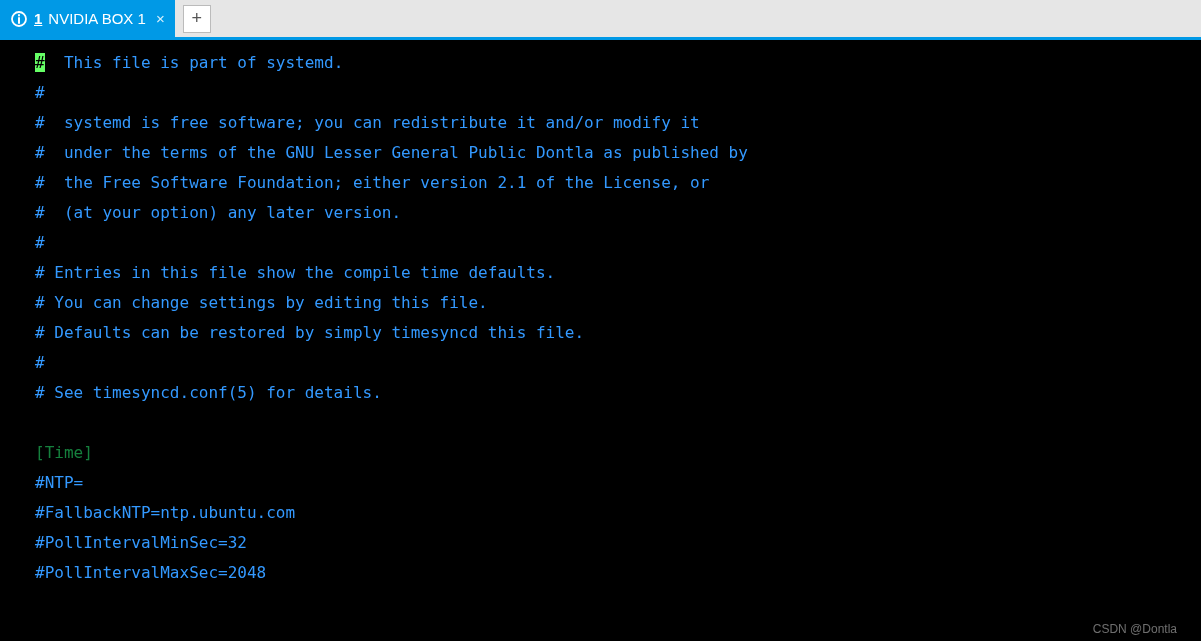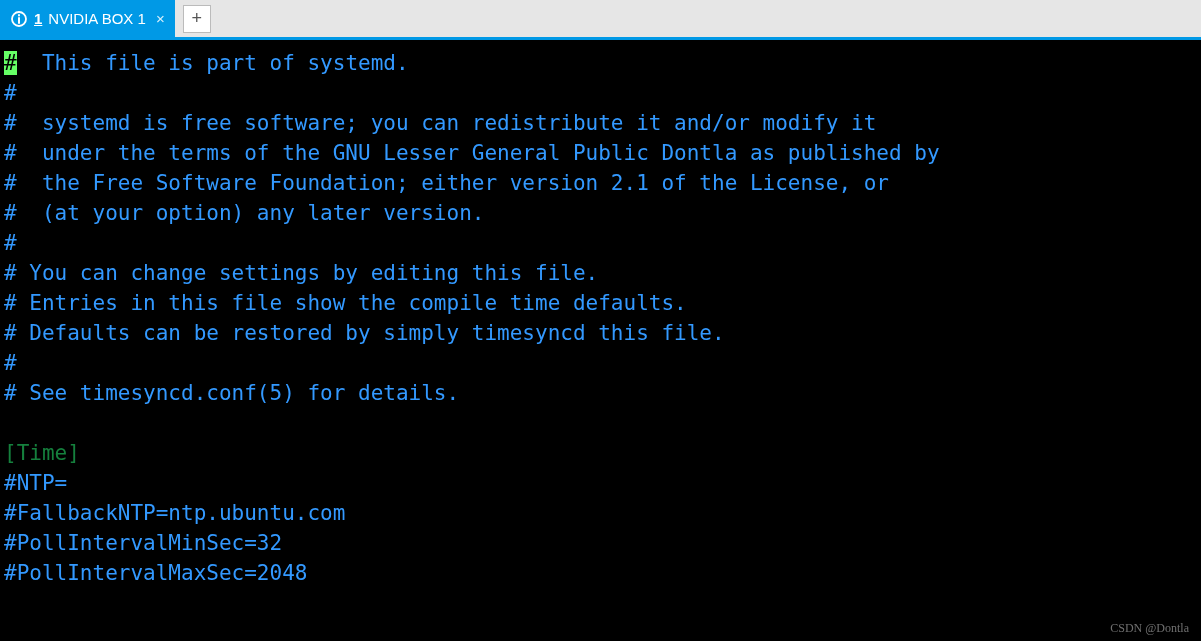--- a/index.html
+++ b/index.html
@@ -68,39 +68,40 @@
       font-family: Arial, sans-serif;
     }
     .terminal {
       background: #000;
       width: 100%;
       height: calc(100% - 40px);
       padding: 8px 4px;
       overflow: hidden;
     }
     .line {
-      font-size: 21px;
+      font-size: 16px;
       line-height: 30px;
       white-space: pre;
       color: #3399ff;
+      margin-left: 31px;
     }
     .cursor-hash {
       background: #66ff66;
       color: #000;
     }
     .section {
       color: #15803d;
     }
     .watermark {
       position: absolute;
       bottom: 5px;
-      right: 12px;
+      right: 24px;
       color: rgba(220,220,220,0.5);
       font-size: 12px;
-      font-family: Liberation Serif, serif;
+      font-family: Liberation Sans, sans-serif;
     }
   </style>
 </head>
 <body>
 
 <div class="tab-bar">
   <div class="tab">
     <span class="tab-icon">
       <svg width="16" height="16" viewBox="0 0 16 16">
         <circle cx="8" cy="8" r="7" stroke="#fff" stroke-width="1.8" fill="none"></circle>
@@ -116,22 +117,22 @@
 </div>
 
 <div class="terminal">
   <div class="line"><span class="cursor-hash">#</span><span>  This file is part of systemd.</span></div>
   <div class="line">#</div>
   <div class="line">#  systemd is free software; you can redistribute it and/or modify it</div>
   <div class="line">#  under the terms of the GNU Lesser General Public Dontla as published by</div>
   <div class="line">#  the Free Software Foundation; either version 2.1 of the License, or</div>
   <div class="line">#  (at your option) any later version.</div>
   <div class="line">#</div>
+  <div class="line"># Entries in this file show the compile time defaults.</div>
   <div class="line"># You can change settings by editing this file.</div>
-  <div class="line"># Entries in this file show the compile time defaults.</div>
   <div class="line"># Defaults can be restored by simply timesyncd this file.</div>
   <div class="line">#</div>
   <div class="line"># See timesyncd.conf(5) for details.</div>
   <div class="line">&nbsp;</div>
   <div class="line section">[Time]</div>
   <div class="line">#NTP=</div>
   <div class="line">#FallbackNTP=ntp.ubuntu.com</div>
   <div class="line">#PollIntervalMinSec=32</div>
   <div class="line">#PollIntervalMaxSec=2048</div>
 </div>

